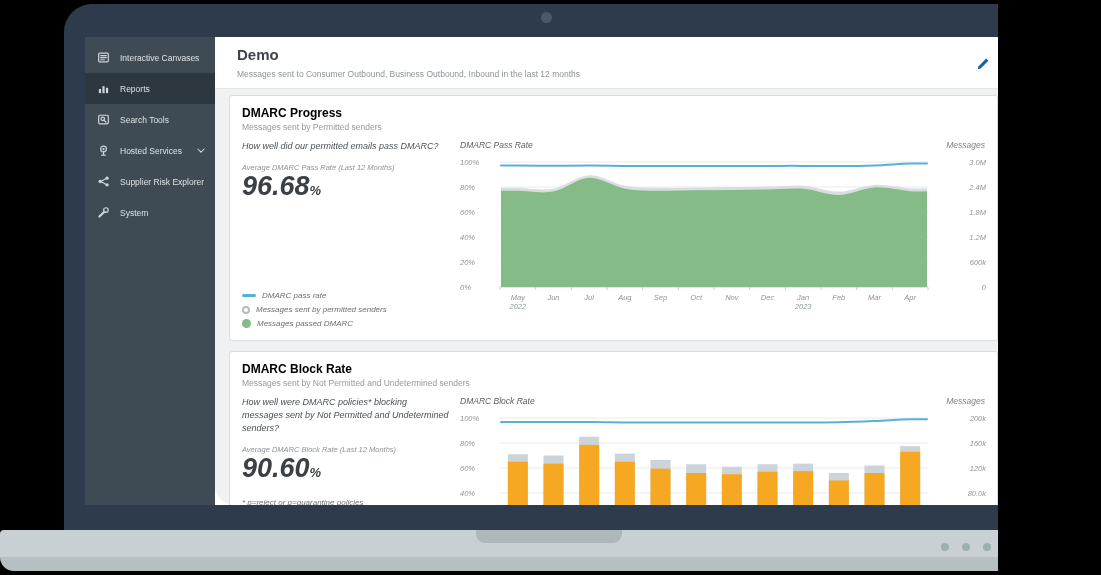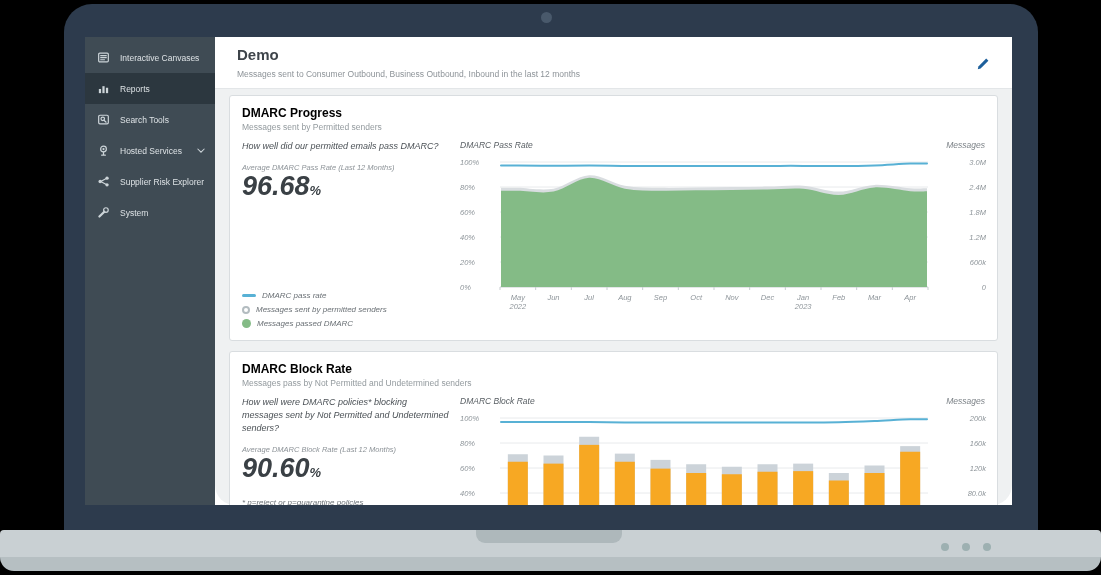--- a/index.html
+++ b/index.html
@@ -1,17 +1,17 @@
 <!DOCTYPE html>
 <html><head>
 <meta charset="utf-8">
 <style>
   * { margin:0; padding:0; box-sizing:border-box; }
   body { background:#000; font-family:"Liberation Sans", sans-serif; }
-  .stage { position:relative; width:1101px; height:575px; background:#000; overflow:hidden; }
+  .stage { position:relative; width:998px; height:575px; background:#000; overflow:hidden; }
 
   
   .lid { position:absolute; left:64px; top:4px; width:974px; height:526px;
          background:#2d3b4d; border-radius:28px 28px 0 0; }
   .webcam { position:absolute; left:541px; top:12px; width:11px; height:11px;
             border-radius:50%; background:#49596b; }
   .base-top { position:absolute; left:0; top:530px; width:1101px; height:27px;
               background:#c9d0d3; border-radius:4px 4px 0 0; }
   .base-notch { position:absolute; left:476px; top:530px; width:146px; height:13px;
                 background:#aeb8bb; border-radius:0 0 9px 9px; }
@@ -226,21 +226,21 @@
                   <path d="M 41.0 33.8 C 43.8 33.8 49.1 33.7 57.8 33.8 C 66.6 34.0 81.6 36.8 93.5 34.7 C 105.4 32.6 117.3 21.8 129.2 21.3 C 141.1 20.8 152.9 29.7 164.8 31.7 C 176.7 33.8 188.6 33.6 200.5 33.8 C 212.4 34.1 224.3 33.6 236.2 33.4 C 248.1 33.3 259.9 33.1 271.8 33.0 C 283.7 32.9 295.6 32.8 307.5 32.6 C 319.4 32.4 331.3 30.9 343.2 31.7 C 355.1 32.6 366.9 37.7 378.8 37.6 C 390.7 37.4 402.6 31.5 414.5 30.9 C 426.4 30.4 441.4 33.7 450.2 34.3 C 458.9 34.8 464.2 34.3 467.0 34.3 L 467 133 L 41 133 Z" fill="#d9dde0"></path>
                   <path d="M 41.0 36.8 C 43.8 36.8 49.1 36.6 57.8 36.8 C 66.6 36.9 81.6 39.7 93.5 37.6 C 105.4 35.4 117.3 24.3 129.2 23.8 C 141.1 23.3 152.9 32.5 164.8 34.7 C 176.7 36.8 188.6 36.5 200.5 36.8 C 212.4 37.0 224.3 36.5 236.2 36.3 C 248.1 36.2 259.9 36.1 271.8 35.9 C 283.7 35.8 295.6 35.7 307.5 35.5 C 319.4 35.3 331.3 33.8 343.2 34.7 C 355.1 35.6 366.9 41.1 378.8 40.9 C 390.7 40.7 402.6 34.0 414.5 33.4 C 426.4 32.8 441.4 36.5 450.2 37.2 C 458.9 37.8 464.2 37.2 467.0 37.2 L 467 133 L 41 133 Z" fill="#84bb86"></path>
                   <path d="M 41.0 11.6 C 43.8 11.6 49.1 11.6 57.8 11.6 C 66.6 11.6 81.6 11.8 93.5 11.8 C 105.4 11.7 117.3 11.5 129.2 11.5 C 141.1 11.5 152.9 11.8 164.8 11.9 C 176.7 12.0 188.6 12.0 200.5 12.0 C 212.4 12.0 224.3 12.0 236.2 12.0 C 248.1 12.0 259.9 12.0 271.8 12.0 C 283.7 12.0 295.6 11.9 307.5 11.9 C 319.4 11.9 331.3 11.8 343.2 11.9 C 355.1 11.9 366.9 12.2 378.8 12.1 C 390.7 12.0 402.6 11.8 414.5 11.4 C 426.4 10.9 441.4 9.8 450.2 9.5 C 458.9 9.2 464.2 9.5 467.0 9.5" fill="none" stroke="#58b1d5" stroke-width="2" stroke-linecap="round"></path>
                 </svg>
             </div>
           </div>
         </section>
 
         <section class="card">
           <div class="card-title">DMARC Block Rate</div>
-          <div class="card-subtitle">Messages pass by Not Permitted and Undetermined senders</div>
+          <div class="card-subtitle">Messages sent by Not Permitted and Undetermined senders</div>
           <div class="card-body">
             <div class="left-col">
               <div class="question">How well were DMARC policies* blocking messages sent by Not Permitted and Undetermined senders?</div>
               <div class="metric-label">Average DMARC Block Rate (Last 12 Months)</div>
               <div class="metric-value"><span>90.60</span><span class="metric-unit">%</span></div>
               <div class="footnote">* p=reject or p=quarantine policies</div>
             </div>
             <div class="chart-col">
               <div class="chart-head">
                 <span>DMARC Block Rate</span>

